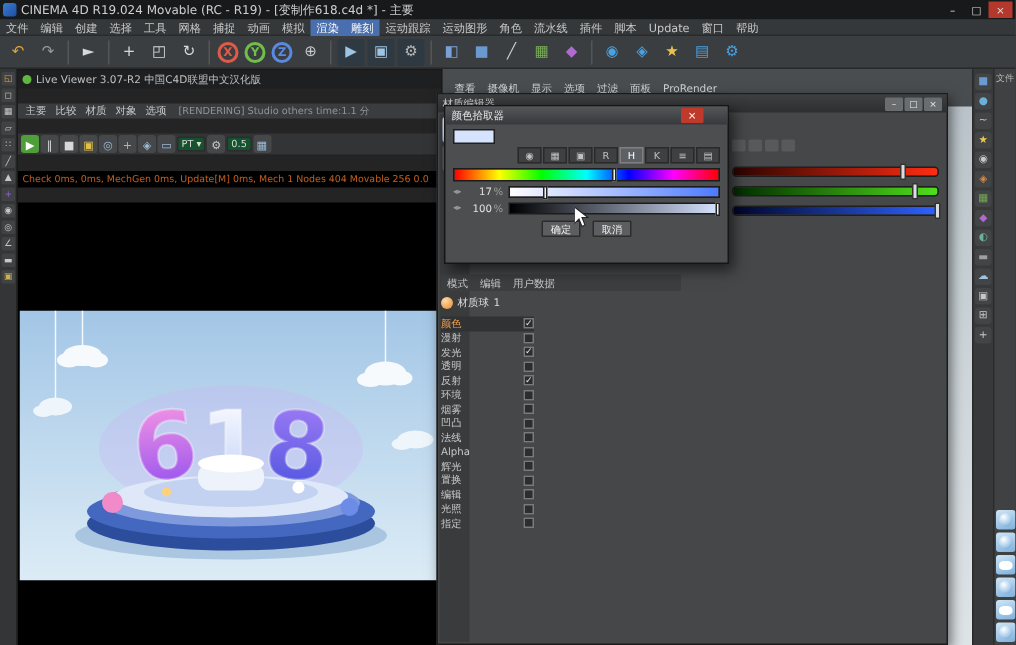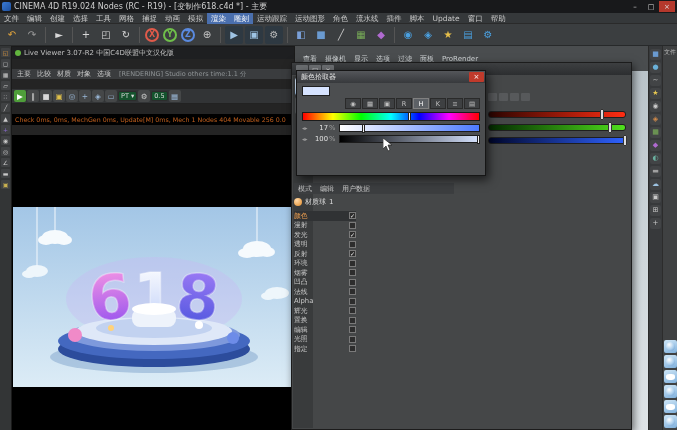--- a/index.html
+++ b/index.html
@@ -87,21 +87,21 @@
   .me-matrow span { font-size:7px; color:#ddd; }
   .me-channels { position:absolute; left:2px; top:148px; width:62px; }
   .chan-row { height:9.5px; display:flex; align-items:center; }
   .chan-row.sel { background:#303234; }
   .chan-row.sel .nm { color:#f0a050; }
   .chan-row .nm { font-size:6.8px; flex:1; white-space:nowrap; color:#c8c8c8; }
   .chan-row .cb { width:7px; height:7px; border:1px solid #7a7a7a; background:#2d2d2d; font-size:6px; line-height:6px; text-align:center; color:#e8e8e8; flex:none; }
 
   
   .color-picker { position:absolute; left:296px; top:70px; width:190px; height:106px; background:#4c4e50; border:1px solid #161616; box-shadow:3px 4px 9px rgba(0,0,0,.6); z-index:7; }
-  .cp-title { height:12px; background:linear-gradient(#54565a,#37393c); display:flex; align-items:center; padding:0 1px 0 4px; }
+  .cp-title { height:12px; background:linear-gradient(#54565a,#37393c); display:flex; align-items:center; padding:0 16px 0 4px; }
   .cp-title span { flex:1; font-size:7px; color:#e4e4e4; white-space:nowrap; }
   .cp-close { width:15px; height:10px; background:#c03a2b; color:#fff; font-size:7px; line-height:10px; text-align:center; border-radius:1px; flex:none; }
   .cp-swatch { margin:3px 0 0 5px; width:28px; height:10px; border:1px solid #1f1f1f; }
   .cp-modes { display:flex; gap:1px; margin:2px 5px 0 40px; justify-content:flex-end; }
   .cp-mode { width:16px; height:11px; background:#3e4042; border:1px solid #2a2a2a; font-size:6.5px; color:#c0c0c0; display:flex; align-items:center; justify-content:center; }
   .cp-mode.active { background:#5d6166; border-color:#808080; color:#fff; }
   .cp-spectrum { margin:3px 5px 0; height:9px; border:1px solid #1c1c1c; position:relative;
      background:linear-gradient(to right,#f00 0%,#ff0 17%,#0f0 33%,#0ff 50%,#00f 66%,#f0f 83%,#f00 100%); }
   .cp-row { display:flex; align-items:center; margin:2px 5px 0; height:9px; }
   .cp-row .arr { font-size:5.5px; color:#9a9a9a; width:8px; flex:none; }
@@ -115,21 +115,21 @@
   .cp-buttons { display:flex; justify-content:center; gap:8px; margin-top:4px; }
   .cp-btn { width:26px; height:11px; background:#5c5e61; border:1px solid #2c2c2c; border-radius:1px; font-size:6.8px; color:#eee; text-align:center; line-height:10px; }
 
   .mouse-cursor { position:absolute; left:383px; top:138px; z-index:9; }
 </style>
 </head>
 <body>
 
 <div class="titlebar">
   <div class="app-icon"></div>
-  <div class="title">CINEMA 4D R19.024 Nodes (RC - R19) - [变制作618.c4d *] - 主要</div>
+  <div class="title">CINEMA 4D R19.024 Movable (RC - R19) - [变制作618.c4d *] - 主要</div>
   <div class="win-controls">
     <div class="win-btn">–</div>
     <div class="win-btn">□</div>
     <div class="win-btn close">×</div>
   </div>
 </div>
 
 <div class="menubar">
     <div class="menu-item">文件</div>
     <div class="menu-item">编辑</div>
@@ -354,20 +354,21 @@
         <div class="ball"></div>
       </div>
       <div class="thumb">
         <div class="ball"></div>
       </div>
     </div>
 </div>
 
 <div class="material-editor">
   <div class="me-title">
+    <span>材质编辑器</span>
     <div class="me-btns">
         <div class="me-btn">–</div>
         <div class="me-btn">□</div>
         <div class="me-btn">×</div>
       </div>
   </div>
   <div class="me-left">
     <div class="me-prev"></div>
     <div class="me-prev dim"></div>
   </div>
@@ -495,17 +496,21 @@
       </div>
       <div class="cp-row r-value">
         <span class="arr">◂▸</span>
         <span class="val">100</span>
         <span class="unit">%</span>
         <div class="bar">
           <div class="pk-handle" style="left: calc(100% - 2px);"></div>
         </div>
       </div>
     </div>
+  <div class="cp-buttons">
+    <div class="cp-btn">确定</div>
+    <div class="cp-btn">取消</div>
+  </div>
 </div>
 
 <svg class="mouse-cursor" width="10" height="14">
   <polygon points="0,0 0,11 3,8 5,13 7,12 5,7 9,7" fill="#ffffff" stroke="#222" stroke-width="0.7"></polygon>
 </svg>
 
 </body></html>

